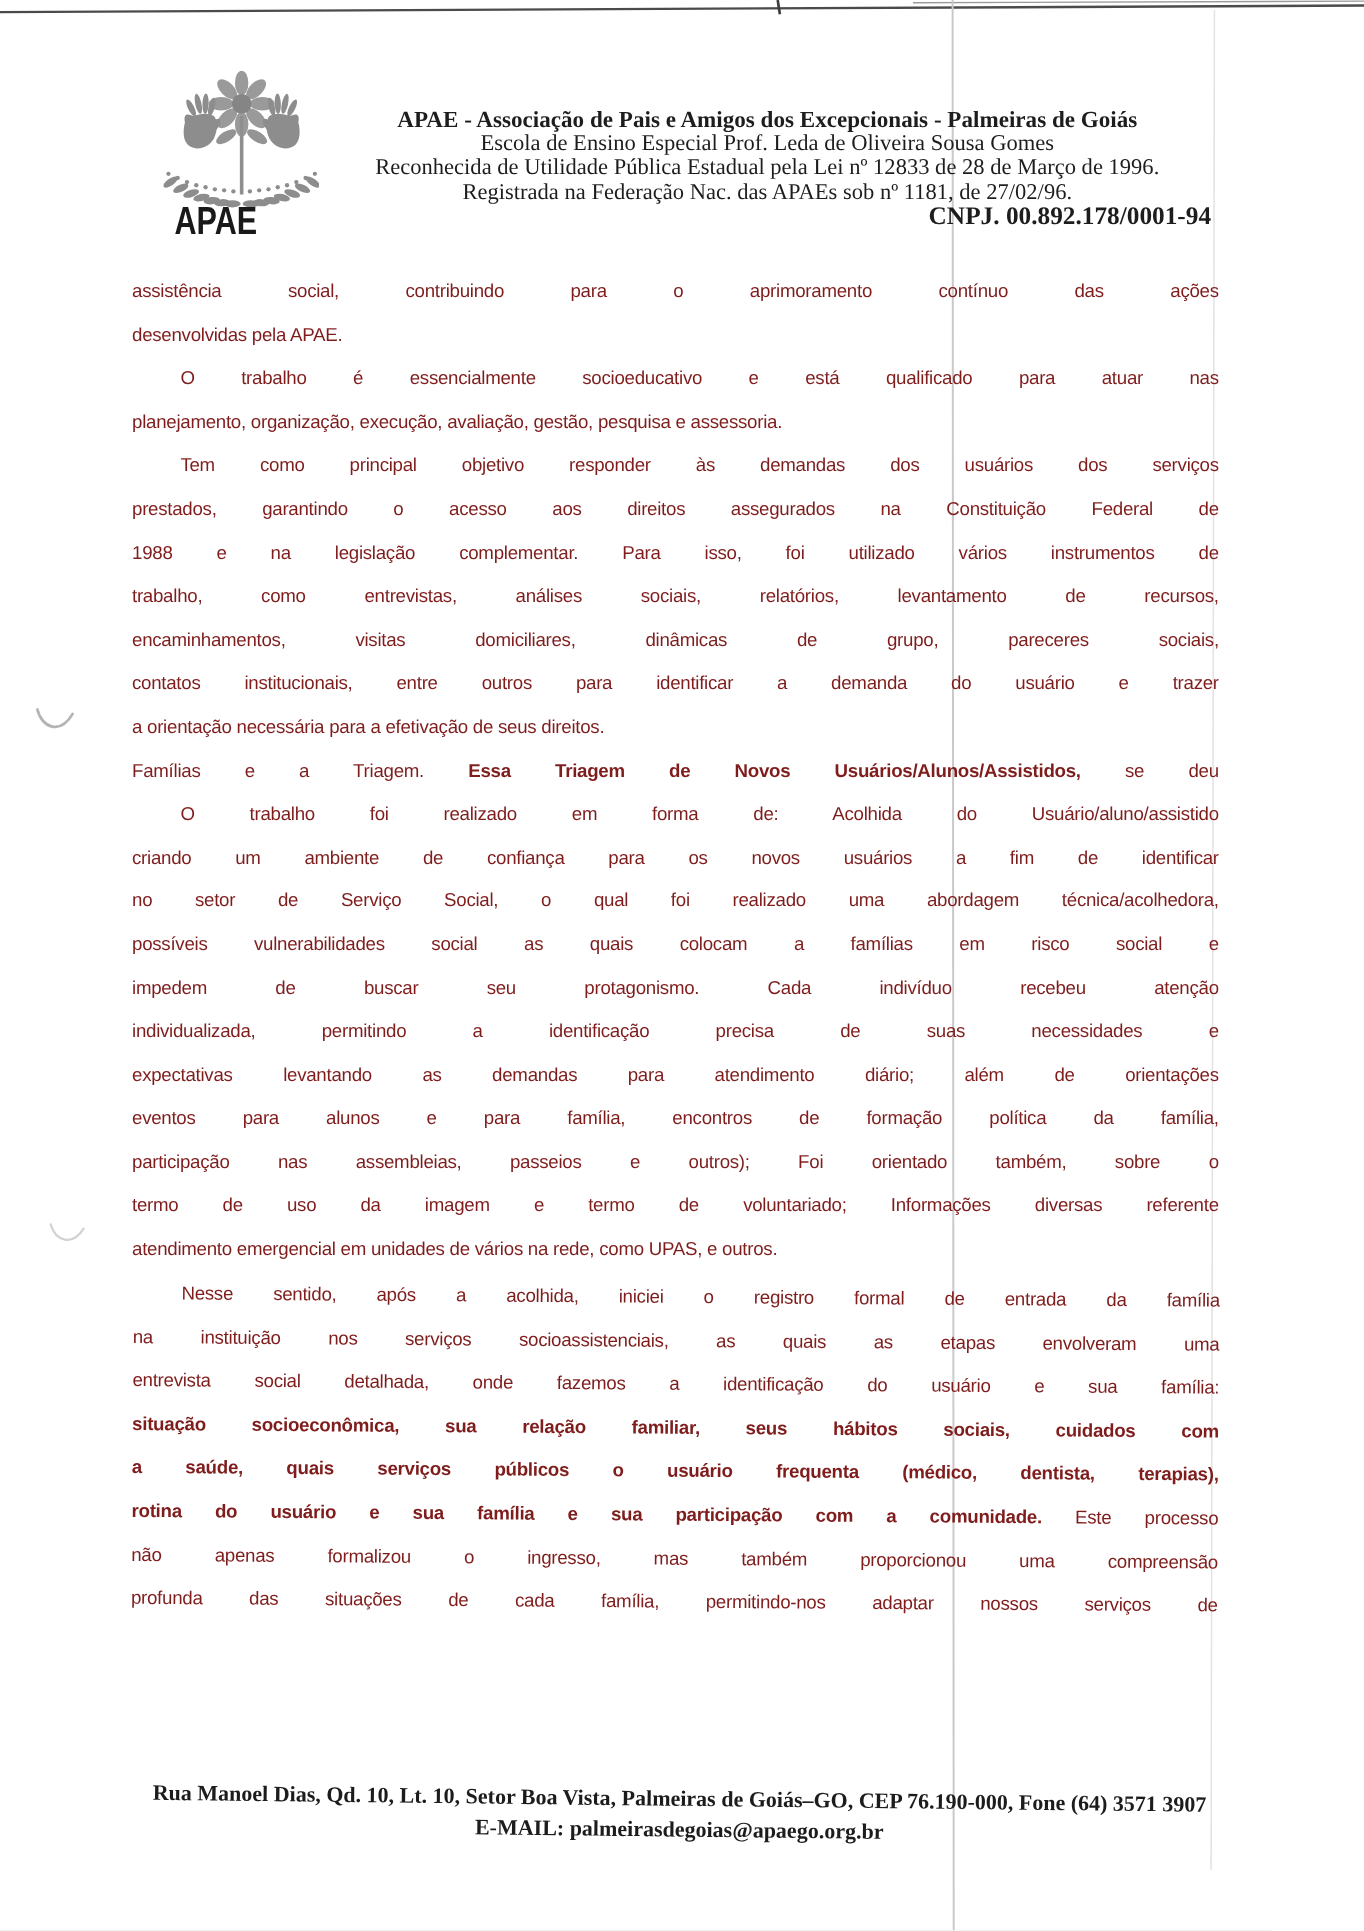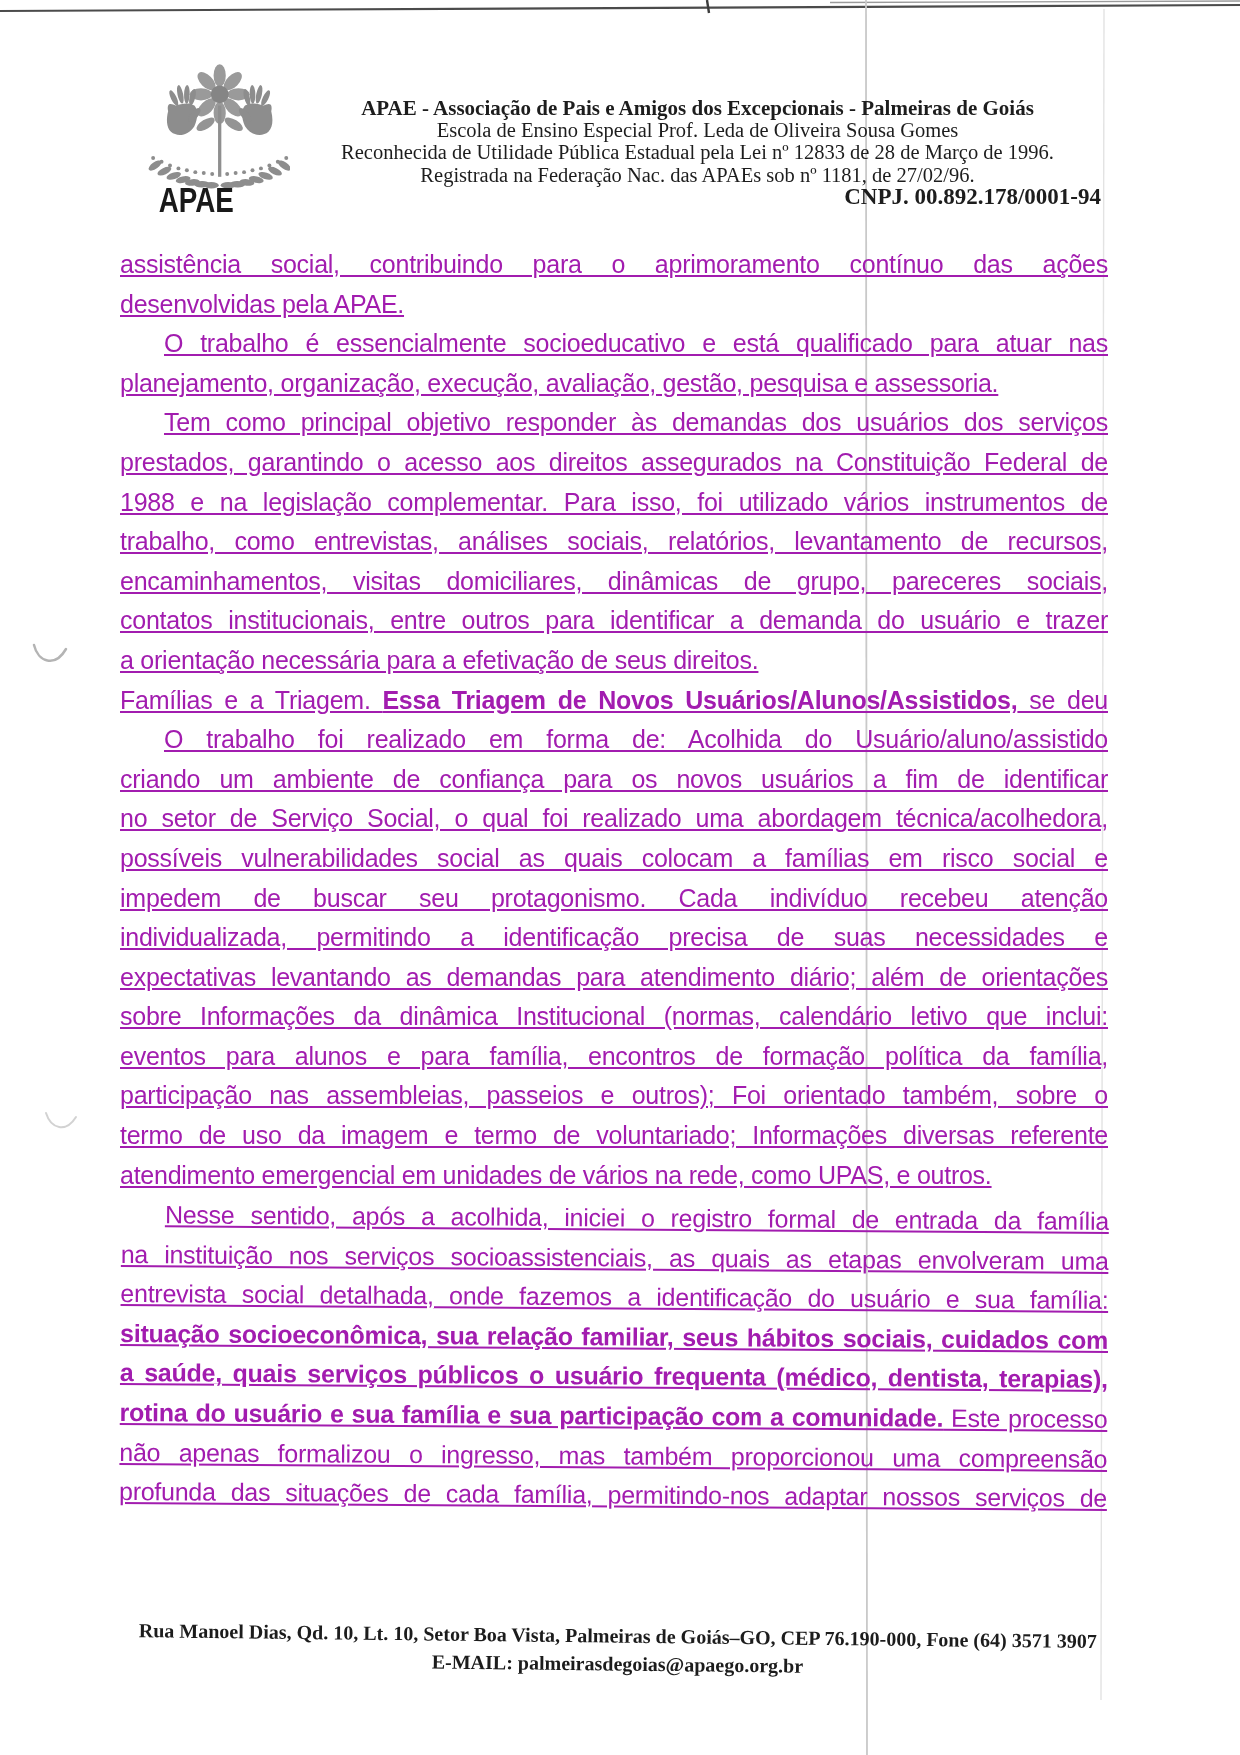--- a/index.html
+++ b/index.html
@@ -20,23 +20,22 @@
     font-family:Liberation Serif, serif;
     color:#1d1d1d;text-align:center;white-space:nowrap;
     line-height:22.2px;font-size:20.5px;margin-top:13px;
   }
   .header-text .hl-bold{font-weight:bold;font-size:21px;}
   .header-text .hl-cnpj{font-weight:bold;font-size:23px;text-align:right;padding-right:14px;}
 
   
   .body-text{
     position:absolute;left:120px;top:245px;width:988px;z-index:2;
-    font-size:25px;line-height:39.6px;letter-spacing:-0.25px;
-    color:#a21caf;
-    text-decoration:underline;
+    font-size:17px;line-height:39.6px;letter-spacing:-0.25px;
+    color:#7f1d1d;
   }
   .para{margin:0;}
   .para.tilt{transform:rotate(0.4deg);transform-origin:0 50%;}
   .line{
     text-align:justify;text-align-last:justify;
     height:39.6px;overflow:hidden;
   }
   .line.end{text-align-last:left;}
   .line.indent{text-indent:44px;}
   .b{font-weight:bold;}
@@ -171,21 +170,20 @@
       </div>
       <div class="para">
         <div class="line"><span>Famílias e a Triagem. </span><span class="b">Essa Triagem de Novos Usuários/Alunos/Assistidos,</span><span> se deu</span></div>
         <div class="line indent"><span>O trabalho foi realizado em forma de: Acolhida do Usuário/aluno/assistido</span></div>
         <div class="line"><span>criando um ambiente de confiança para os novos usuários a fim de identificar</span></div>
         <div class="line"><span>no setor de Serviço Social, o qual foi realizado uma abordagem técnica/acolhedora,</span></div>
         <div class="line"><span>possíveis vulnerabilidades social as quais colocam a famílias em risco social e</span></div>
         <div class="line"><span>impedem de buscar seu protagonismo. Cada indivíduo recebeu atenção</span></div>
         <div class="line"><span>individualizada, permitindo a identificação precisa de suas necessidades e</span></div>
         <div class="line"><span>expectativas levantando as demandas para atendimento diário; além de orientações</span></div>
-        <div class="line"><span>sobre Informações da dinâmica Institucional (normas, calendário letivo que inclui:</span></div>
         <div class="line"><span>eventos para alunos e para família, encontros de formação política da família,</span></div>
         <div class="line"><span>participação nas assembleias, passeios e outros); Foi orientado também, sobre o</span></div>
         <div class="line"><span>termo de uso da imagem e termo de voluntariado; Informações diversas referente</span></div>
         <div class="line end"><span>atendimento emergencial em unidades de vários na rede, como UPAS, e outros.</span></div>
       </div>
       <div class="para tilt">
         <div class="line indent"><span>Nesse sentido, após a acolhida, iniciei o registro formal de entrada da família</span></div>
         <div class="line"><span>na instituição nos serviços socioassistenciais, as quais as etapas envolveram uma</span></div>
         <div class="line"><span>entrevista social detalhada, onde fazemos a identificação do usuário e sua família:</span></div>
         <div class="line"><span class="b">situação socioeconômica, sua relação familiar, seus hábitos sociais, cuidados com</span></div>

